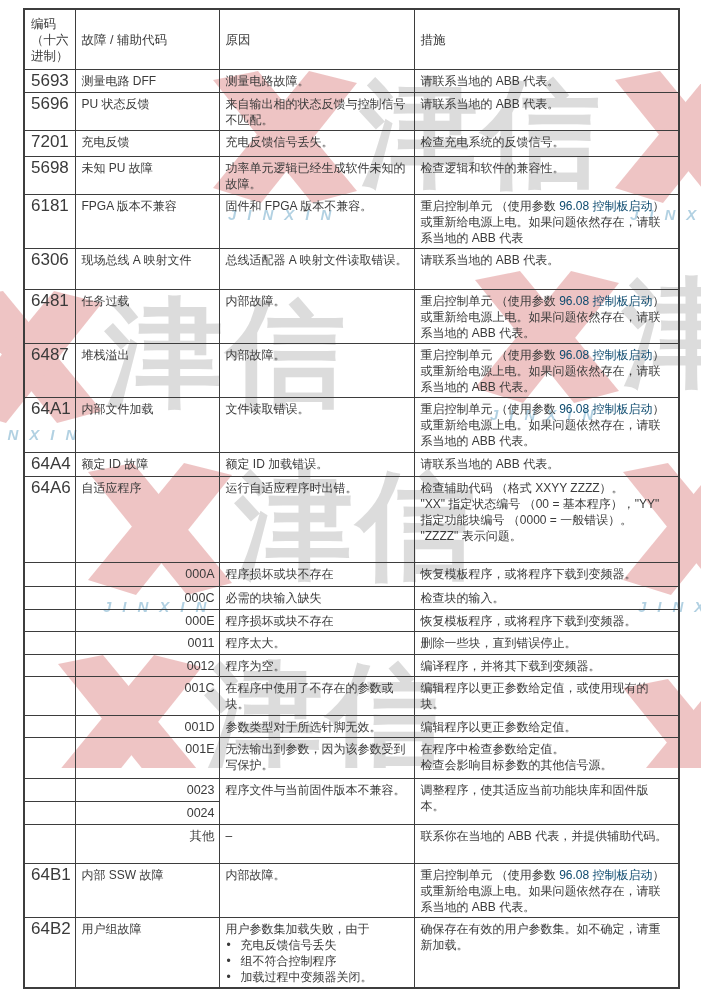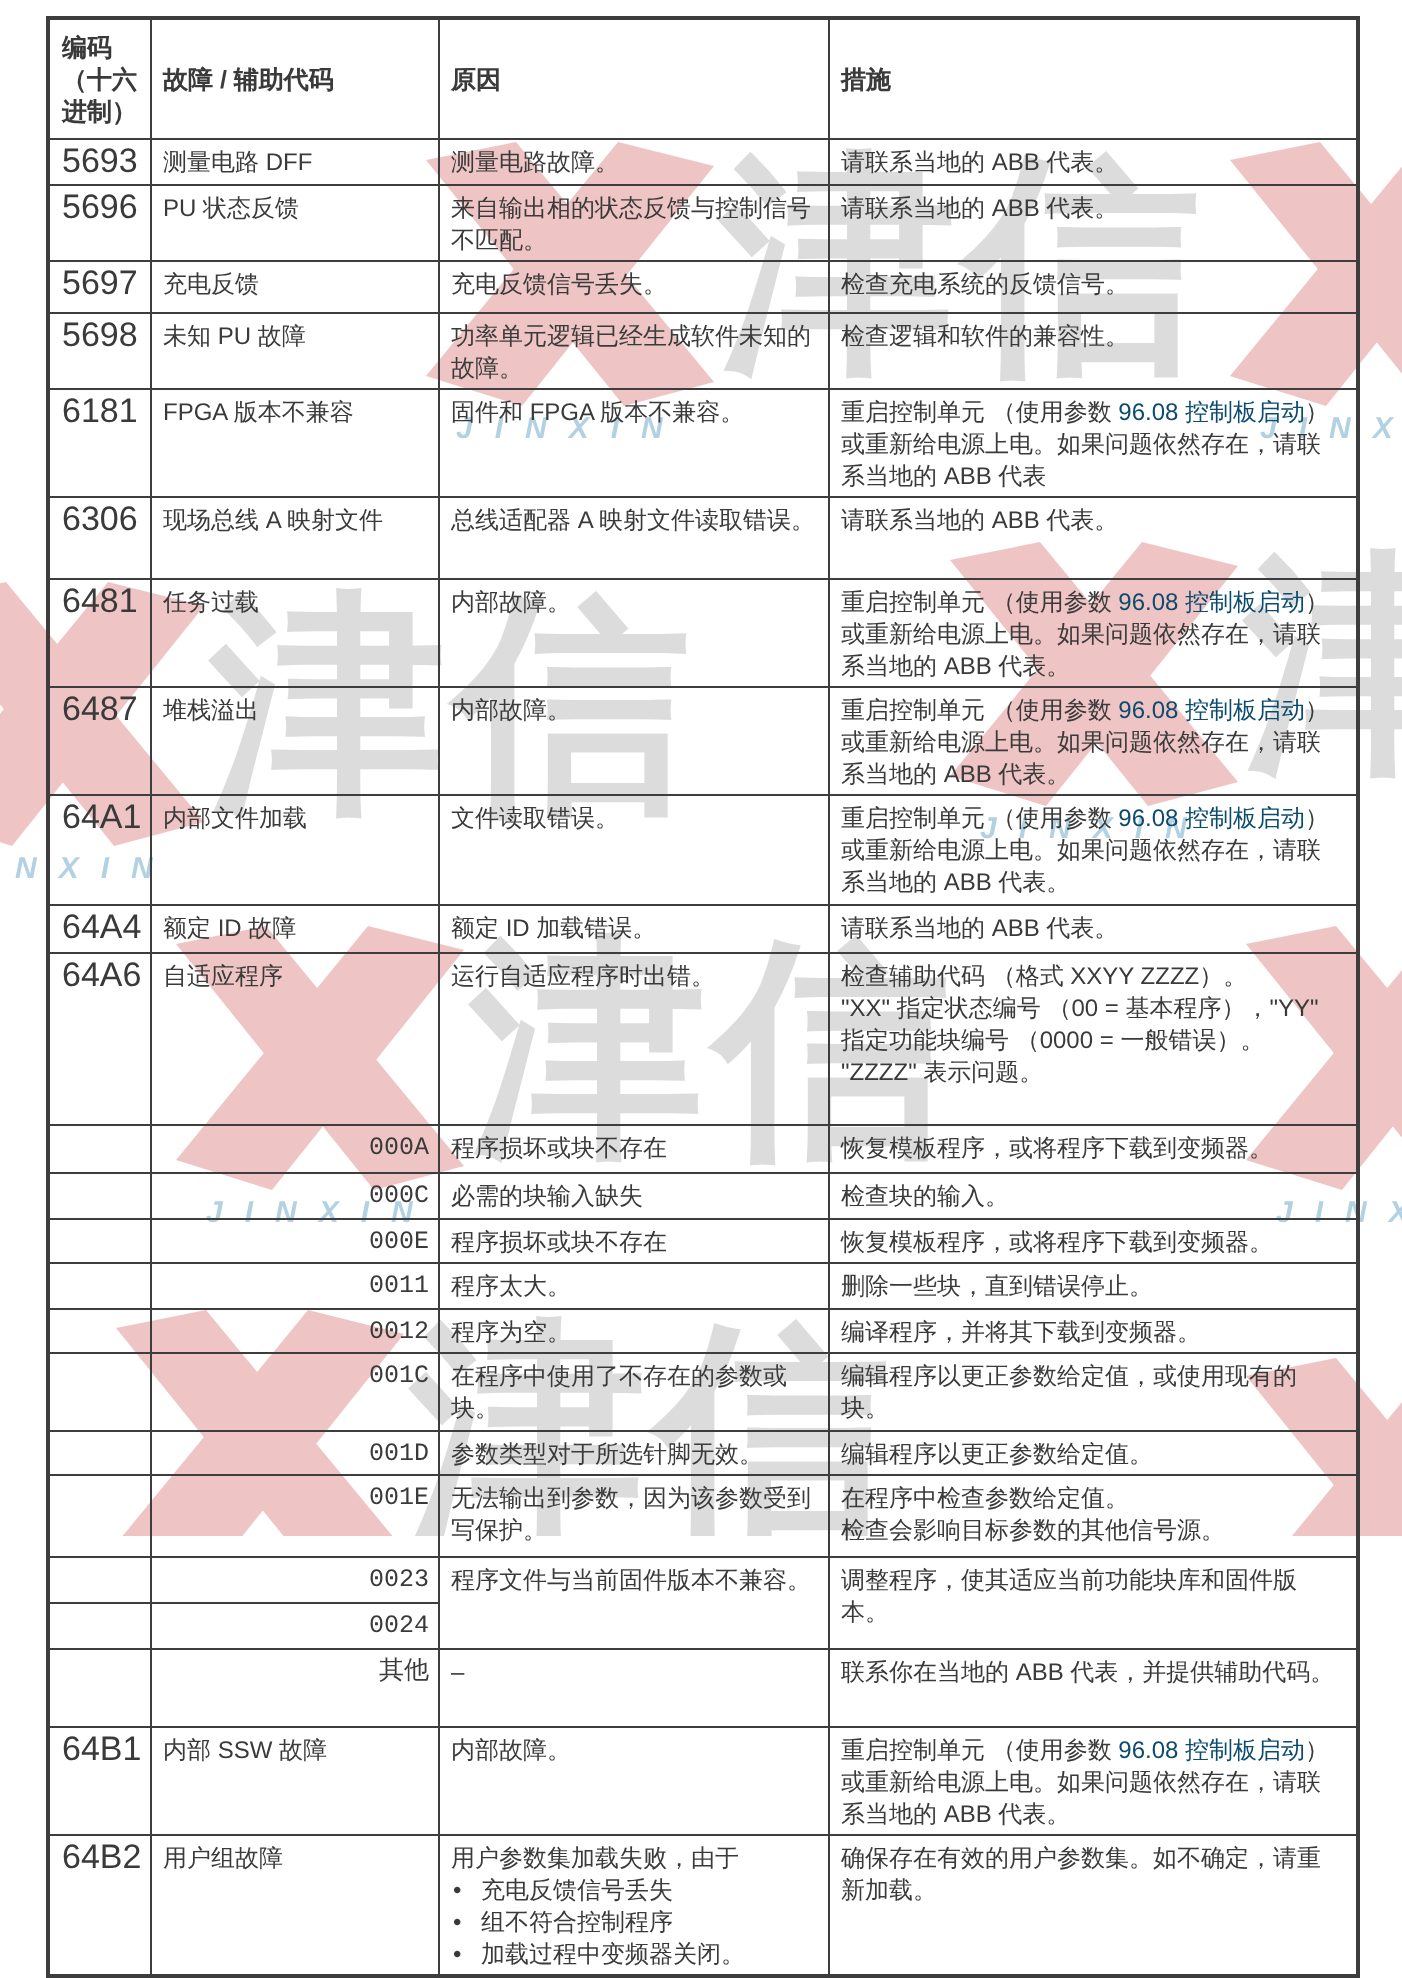--- a/index.html
+++ b/index.html
@@ -28,25 +28,25 @@
     position:relative;z-index:1;border-collapse:collapse;table-layout:fixed;
     width:655px;margin:8px 0 0 23px;background:transparent;
     border:2px solid #3d3d3d;
   }
   .fault th,.fault td{
     border:1px solid #3d3d3d;vertical-align:top;text-align:left;
     padding:3px 6px 2px 6px;font-size:12px;line-height:16px;
     overflow:hidden;
   }
   .fault th{
-    font-weight:bold;vertical-align:middle;font-size:12.5px;line-height:16px;
+    font-weight:normal;vertical-align:middle;font-size:12.5px;line-height:16px;
     white-space:pre-line;
   }
   td.code{font-size:17px;}
-  td.aux{text-align:right;padding-right:4px;font-size:12.5px;font-family:Liberation Mono, monospace;}
+  td.aux{text-align:right;padding-right:4px;font-size:12.5px;}
   .ln{margin:0;}
   .ln .link{color:#0c4a6e;}
   .ln.bul{display:flex;}
   .ln.bul .b{flex:none;width:14px;padding-left:1px;}
 </style>
 </head>
 <body>
 
 <div class="page">
 
@@ -174,21 +174,21 @@
           <td class="code">5696</td>
           <td class="">PU 状态反馈</td>
           <td>
             <div class="ln"><span>来自输出相的状态反馈与控制信号不匹配。</span></div>
           </td>
           <td>
             <div class="ln"><span>请联系当地的 ABB 代表。</span></div>
           </td>
         </tr>
         <tr style="height: 26px;">
-          <td class="code">5697</td>
+          <td class="code">7201</td>
           <td class="">充电反馈</td>
           <td>
             <div class="ln"><span>充电反馈信号丢失。</span></div>
           </td>
           <td>
             <div class="ln"><span>检查充电系统的反馈信号。</span></div>
           </td>
         </tr>
         <tr style="height: 33px;">
           <td class="code">5698</td>

